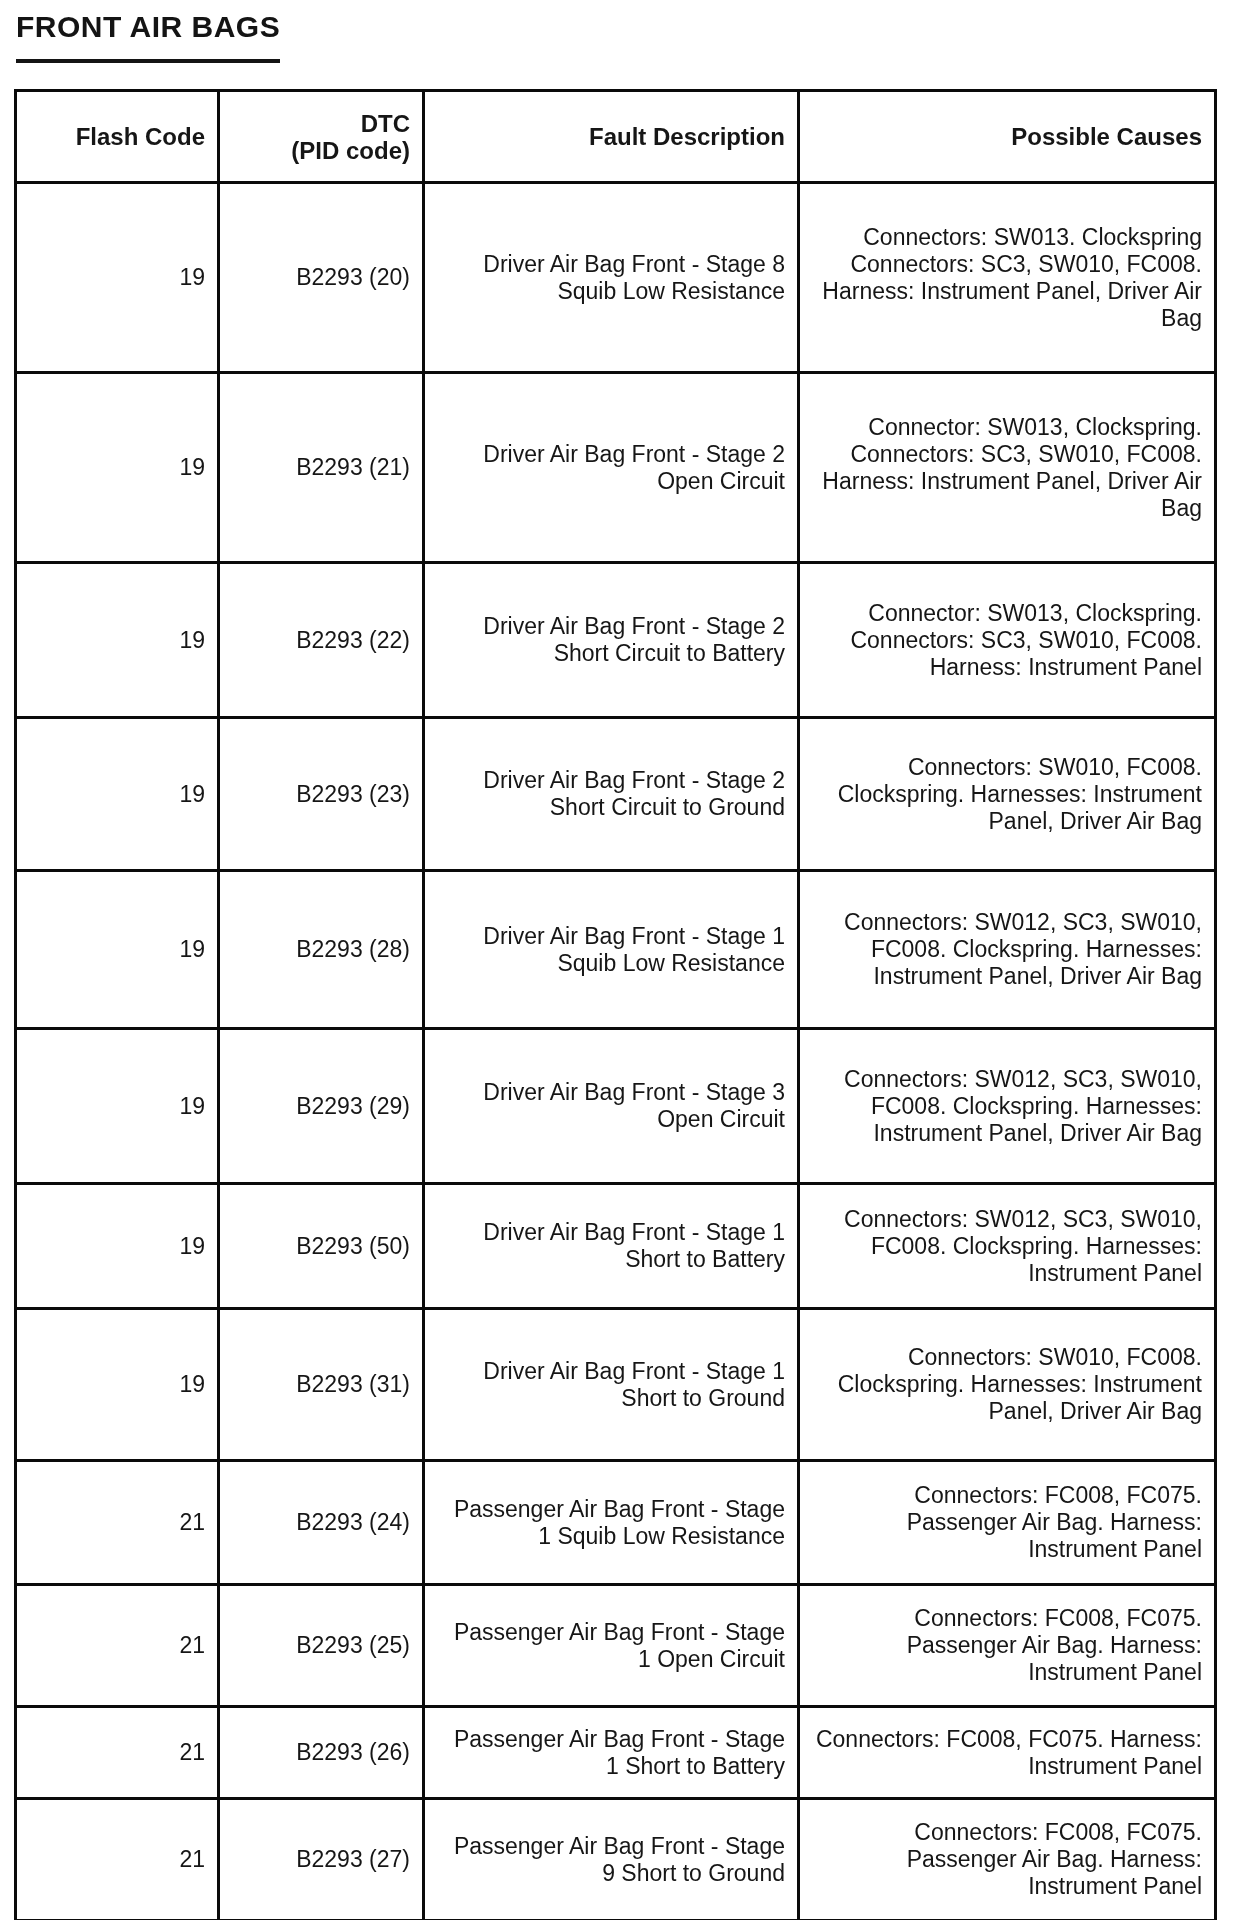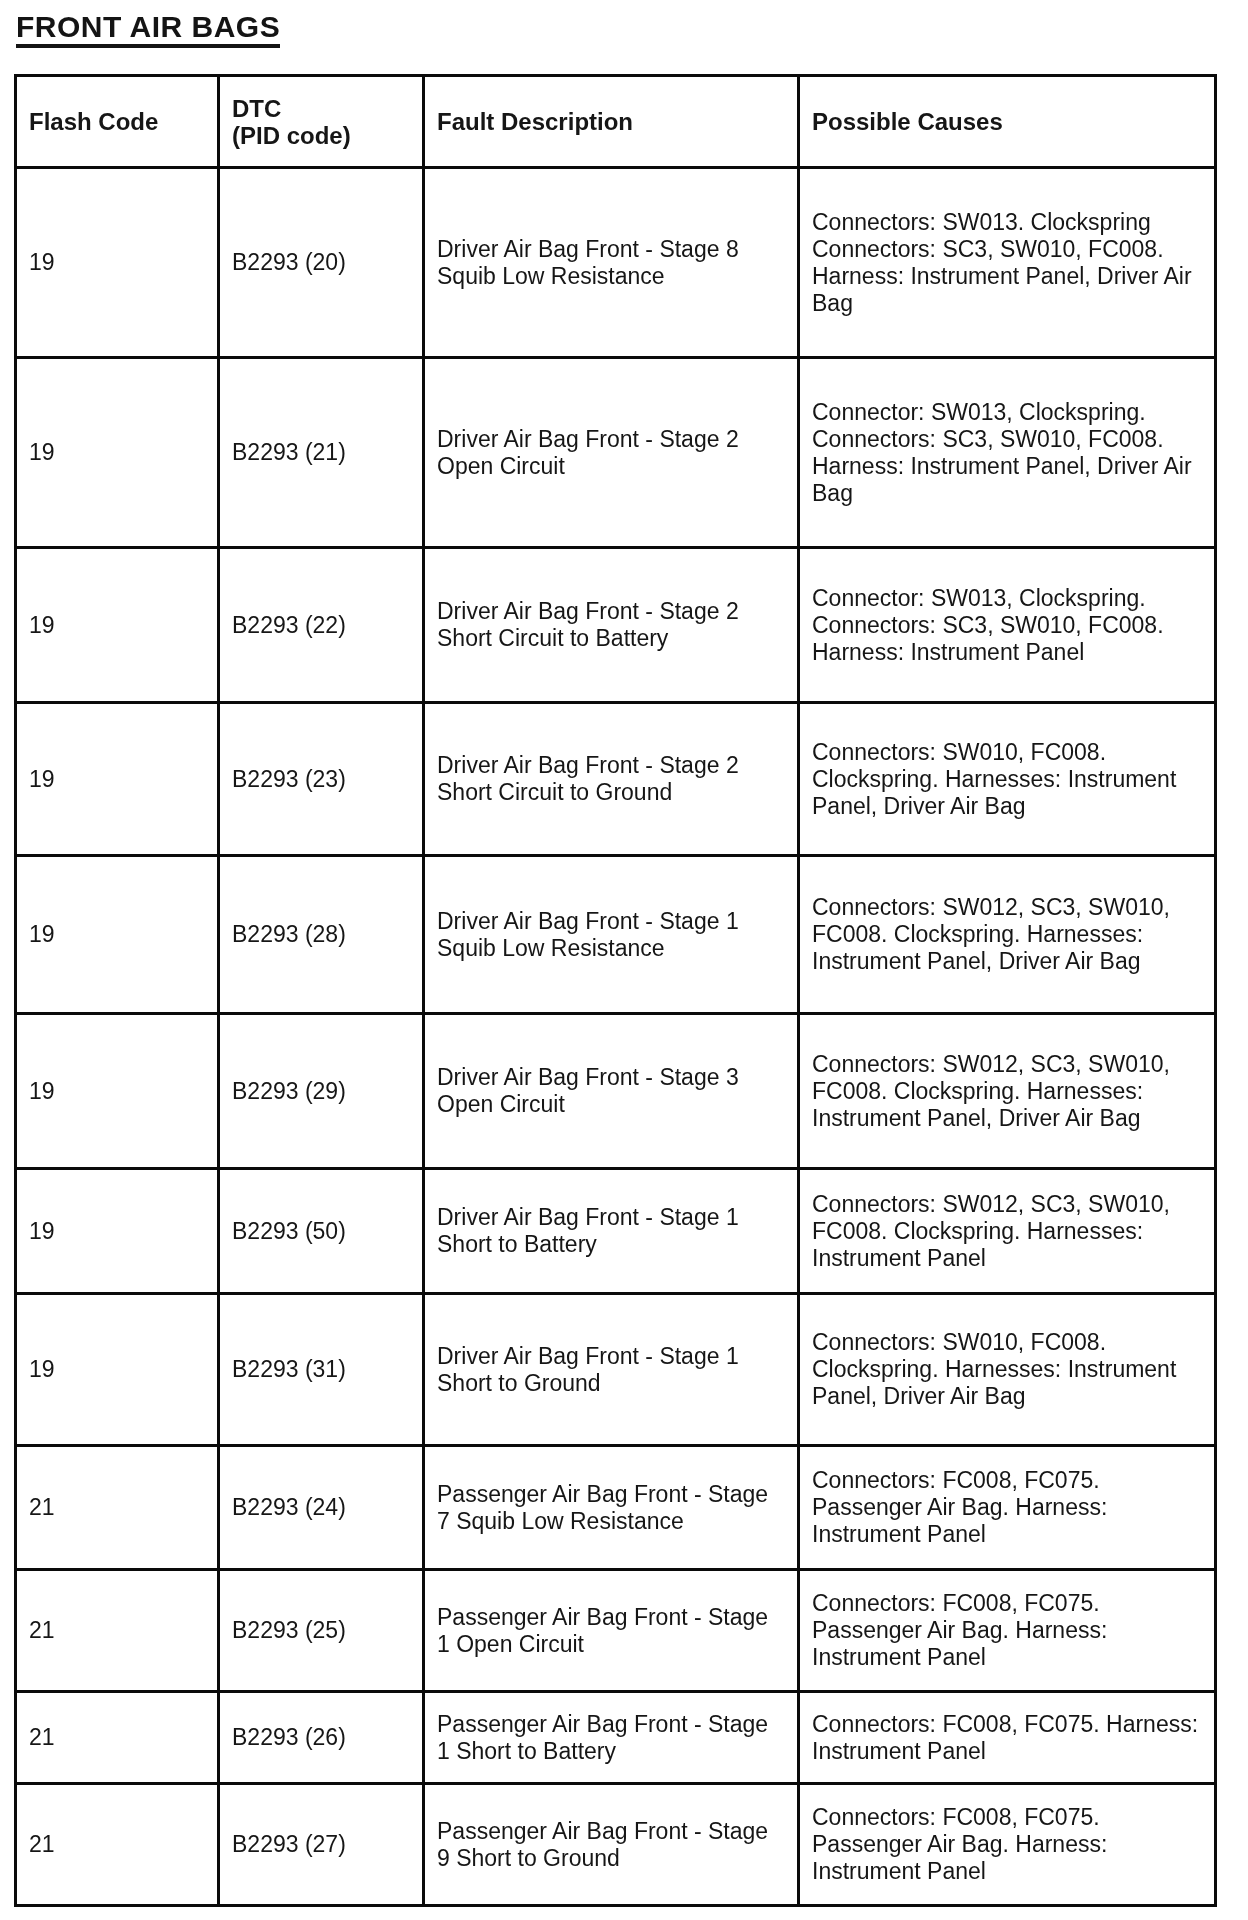--- a/index.html
+++ b/index.html
@@ -17,34 +17,34 @@
     background: #ffffff;
   }
   .title {
     display: inline-block;
     margin: 2px 0 0 2px;
     font-size: 30px;
     font-weight: bold;
     letter-spacing: 0.5px;
     color: #141414;
     border-bottom: 4px solid #141414;
-    padding-bottom: 0;
+    padding-bottom: 15px;
     line-height: 34px;
   }
   table.dtc-table {
     border-collapse: collapse;
     table-layout: fixed;
     width: 1200px;
     margin-top: 26px;
   }
   .dtc-table th,
   .dtc-table td {
     border: 3px solid #0a0a0a;
     vertical-align: middle;
-    text-align: left;
+    text-align: right;
     padding: 8px 12px;
     font-size: 23px;
     line-height: 27px;
     color: #161616;
     word-wrap: break-word;
   }
   .dtc-table th {
     font-weight: bold;
     white-space: pre-line; 
     height: 92px;
@@ -123,21 +123,21 @@
         </tr>
         <tr style="height: 152px;">
           <td>19</td>
           <td>B2293 (31)</td>
           <td>Driver Air Bag Front - Stage 1 Short to Ground</td>
           <td>Connectors: SW010, FC008. Clockspring. Harnesses: Instrument Panel, Driver Air Bag</td>
         </tr>
         <tr style="height: 124px;">
           <td>21</td>
           <td>B2293 (24)</td>
-          <td>Passenger Air Bag Front - Stage 7 Squib Low Resistance</td>
+          <td>Passenger Air Bag Front - Stage 1 Squib Low Resistance</td>
           <td>Connectors: FC008, FC075. Passenger Air Bag. Harness: Instrument Panel</td>
         </tr>
         <tr style="height: 122px;">
           <td>21</td>
           <td>B2293 (25)</td>
           <td>Passenger Air Bag Front - Stage 1 Open Circuit</td>
           <td>Connectors: FC008, FC075. Passenger Air Bag. Harness: Instrument Panel</td>
         </tr>
         <tr style="height: 92px;">
           <td>21</td>

